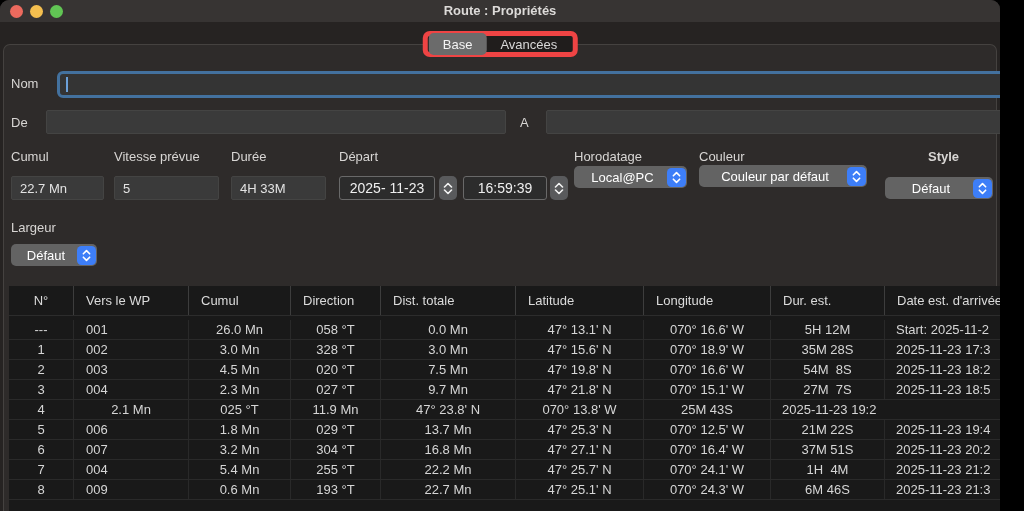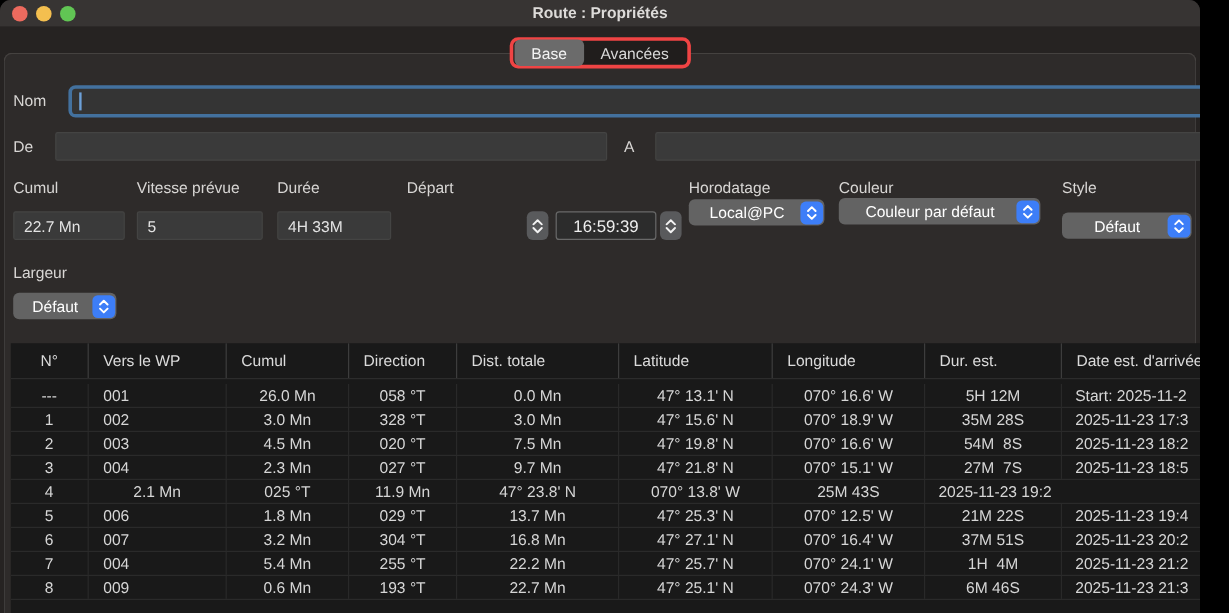--- a/index.html
+++ b/index.html
@@ -14,21 +14,21 @@
   .titlebar { position:absolute; top:0; left:0; right:0; height:22px; background:#373433; }
   .traffic { position:absolute; top:5px; width:13px; height:13px; border-radius:50%; }
   .t-red   { left:10px; background:#ec6a5e; }
   .t-yellow{ left:30px; background:#f4bf4f; }
   .t-green { left:50px; background:#61c554; }
   .title-text { position:absolute; top:3px; left:0; right:0; text-align:center;
     font-weight:bold; font-size:13px; color:#dddbd9; }
   
   .seg { position:absolute; top:31px; left:50%; transform:translateX(-50%);
     display:flex; align-items:center; height:26px; background:#201d1c;
-    border:3px solid #ef4444; border-radius:7px; padding:1px; z-index:5; }
+    border:5px solid #ef4444; border-radius:7px; padding:1px; z-index:5; }
   .seg-item { display:flex; align-items:center; height:22px; padding:0 14px;
     border-radius:5px; color:#d8d8d8; }
   .seg-item.selected { background:#6b6b6b; color:#f4f4f4; }
   
   .panel { position:absolute; top:44px; left:3px; right:3px; bottom:0;
     background:#2e2b2a; border:1px solid #454240; border-bottom:none;
     border-radius:7px 7px 0 0; }
   .lbl { position:absolute; color:#d8d6d4; font-size:13px; white-space:nowrap; }
   
   .tfield { position:absolute; height:24px; background:#3a3a3a; border:1px solid #444443;
@@ -99,26 +99,27 @@
     <input class="tfield" style="left: 42px; top: 65px; width: 460px;" type="text" value="">
     <div class="lbl" style="left:516px; top:70px;">A</div>
     <input class="tfield" style="left: 542px; top: 65px; width: 472px;" type="text" value="">
 
     <div class="lbl" style="left:7px;   top:104px;">Cumul</div>
     <div class="lbl" style="left:110px; top:104px;">Vitesse prévue</div>
     <div class="lbl" style="left:227px; top:104px;">Durée</div>
     <div class="lbl" style="left:335px; top:104px;">Départ</div>
     <div class="lbl" style="left:570px; top:104px;">Horodatage</div>
     <div class="lbl" style="left:695px; top:104px;">Couleur</div>
-    <div class="lbl" style="left:881px; top:104px;">Style</div>
+    <div class="lbl" style="left:924px; top:104px;font-weight:bold;">Style</div>
 
     <input class="tfield" style="left: 7px; top: 131px; width: 93px;" type="text" value="22.7 Mn">
     <input class="tfield" style="left: 110px; top: 131px; width: 105px;" type="text" value="5">
     <input class="tfield" style="left: 227px; top: 131px; width: 95px;" type="text" value="4H 33M">
 
+    <input class="dtfield" style="left: 335px; top: 131px; width: 96px;" type="text" value="2025- 11-23">
     <div class="stepper" style="left:435px; top:131px;">
       <svg class="chev" width="10" height="6" viewBox="0 0 10 6">
           <path d="M1.5 5 L5 1.5 L8.5 5" stroke="#f2f2f2" stroke-width="1.6" fill="none" stroke-linecap="round" stroke-linejoin="round"></path>
         </svg>
       <svg class="chev" width="10" height="6" viewBox="0 0 10 6">
           <path d="M1.5 1 L5 4.5 L8.5 1" stroke="#f2f2f2" stroke-width="1.6" fill="none" stroke-linecap="round" stroke-linejoin="round"></path>
         </svg>
     </div>
 
     <input class="dtfield" style="left: 459px; top: 131px; width: 84px;" type="text" value="16:59:39">

